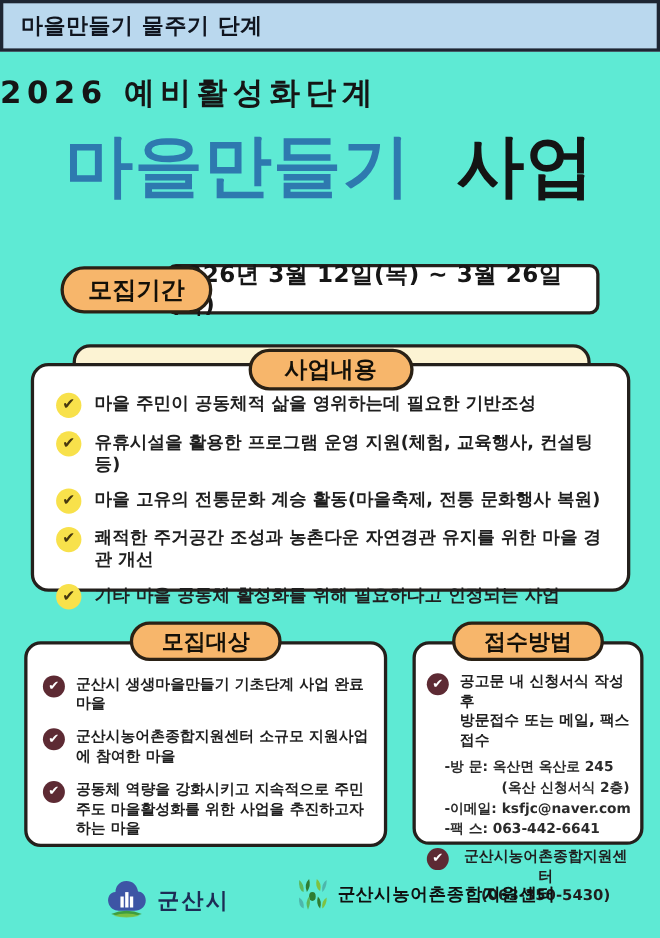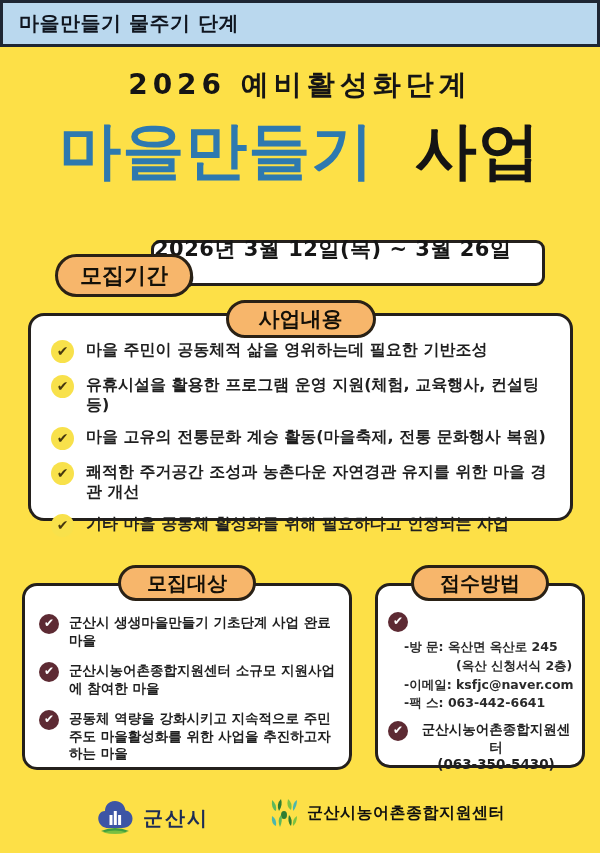--- a/index.html
+++ b/index.html
@@ -3,33 +3,33 @@
 <meta charset="utf-8">
 <style>
   html,body{margin:0;padding:0;}
   body{
     width:600px;height:853px;
     font-family:"DejaVu Sans","Liberation Sans",sans-serif;
     background:#f9e4f6;
     position:relative;overflow:hidden;
     -webkit-font-smoothing:antialiased;
   }
-  .poster{position:absolute;inset:0;background:#fde047;}
+  .poster{position:absolute;inset:0;background:#5eead4;}
 
   
   .banner{
     position:absolute;top:0;left:0;width:600px;height:47px;
     background:#bad8ee;border:3px solid #1e2633;box-sizing:border-box;
     display:flex;align-items:center;padding-left:16px;
     font-size:20px;font-weight:700;color:#10151f;letter-spacing:.5px;
   }
 
   
   .subtitle{
-    position:absolute;top:66px;left:0;width:600px;text-align:center;
+    position:absolute;top:66px;left:0;width:600px;
     font-size:28px;font-weight:800;color:#151515;letter-spacing:5px;
   }
   .main-title{
     position:absolute;top:112px;left:0;width:600px;text-align:center;
     font-size:62px;font-weight:800;letter-spacing:1px;line-height:1.25;
     white-space:nowrap;
   }
   .main-title .t-blue{color:#2e79af;}
   .main-title .t-dark{color:#141414;margin-left:18px;}
 
@@ -41,30 +41,30 @@
   }
 
   
   .period{position:absolute;top:239px;left:55px;width:490px;height:50px;}
   .period-box{
     position:absolute;left:96px;top:1px;right:0;height:46px;
     background:#ffffff;border:3px solid #24201c;border-radius:9px;box-sizing:border-box;
     display:flex;align-items:center;justify-content:center;
     font-size:21px;font-weight:700;color:#161616;letter-spacing:.5px;
   }
-  .period-badge{position:absolute;left:0;top:3px;height:43px;padding:0 22px;font-size:22px;z-index:2;margin-top:12px;}
+  .period-badge{position:absolute;left:0;top:3px;height:43px;padding:0 22px;font-size:22px;z-index:2;}
 
   
   .content-section{position:absolute;top:313px;left:28px;width:545px;}
   .content-back{
     position:absolute;top:0;left:38px;right:36px;height:90px;
     background:#fcf3d3;border:3px solid #24201c;border-radius:16px;box-sizing:border-box;
   }
   .content-box{
-    position:relative;height:208px;box-sizing:border-box;
+    position:relative;margin-top:17px;height:208px;box-sizing:border-box;
     background:#ffffff;border:3px solid #24201c;border-radius:16px;
     padding:24px 16px 10px 20px;
   }
   .content-badge{
     position:absolute;top:-16px;left:50%;transform:translateX(-50%);
     height:38px;padding:0 30px;font-size:21px;z-index:3;
   }
   .check-row{display:flex;align-items:flex-start;margin:0 0 12px 0;}
   .check-row:last-child{margin-bottom:0;}
   .chk{
@@ -170,20 +170,24 @@
         <span>공동체 역량을 강화시키고 지속적으로 주민주도 마을활성화를 위한 사업을 추진하고자 하는 마을</span>
       </div>
     </div>
   </div>
 
   <div class="col col-right">
     <div class="badge col-badge" style="background: rgb(247, 182, 107);">접수방법</div>
     <div class="col-box">
       <div class="check-row">
         <span class="chk chk-maroon" style="background: rgb(93, 42, 51);">✔</span>
+        <span>
+          <span>공고문 내 신청서식 작성 후</span><br>
+          <span>방문접수 또는 메일, 팩스 접수</span>
+        </span>
       </div>
       <div class="contact-lines">
         <div class="contact-line">-방  문: 옥산면 옥산로 245</div>
         <div class="contact-line indent">(옥산 신청서식 2층)</div>
         <div class="contact-line">-이메일: ksfjc@naver.com</div>
         <div class="contact-line">-팩  스: 063-442-6641</div>
       </div>
       <div class="check-row center-item">
         <span class="chk chk-maroon" style="background: rgb(93, 42, 51);">✔</span>
         <span class="txt">

